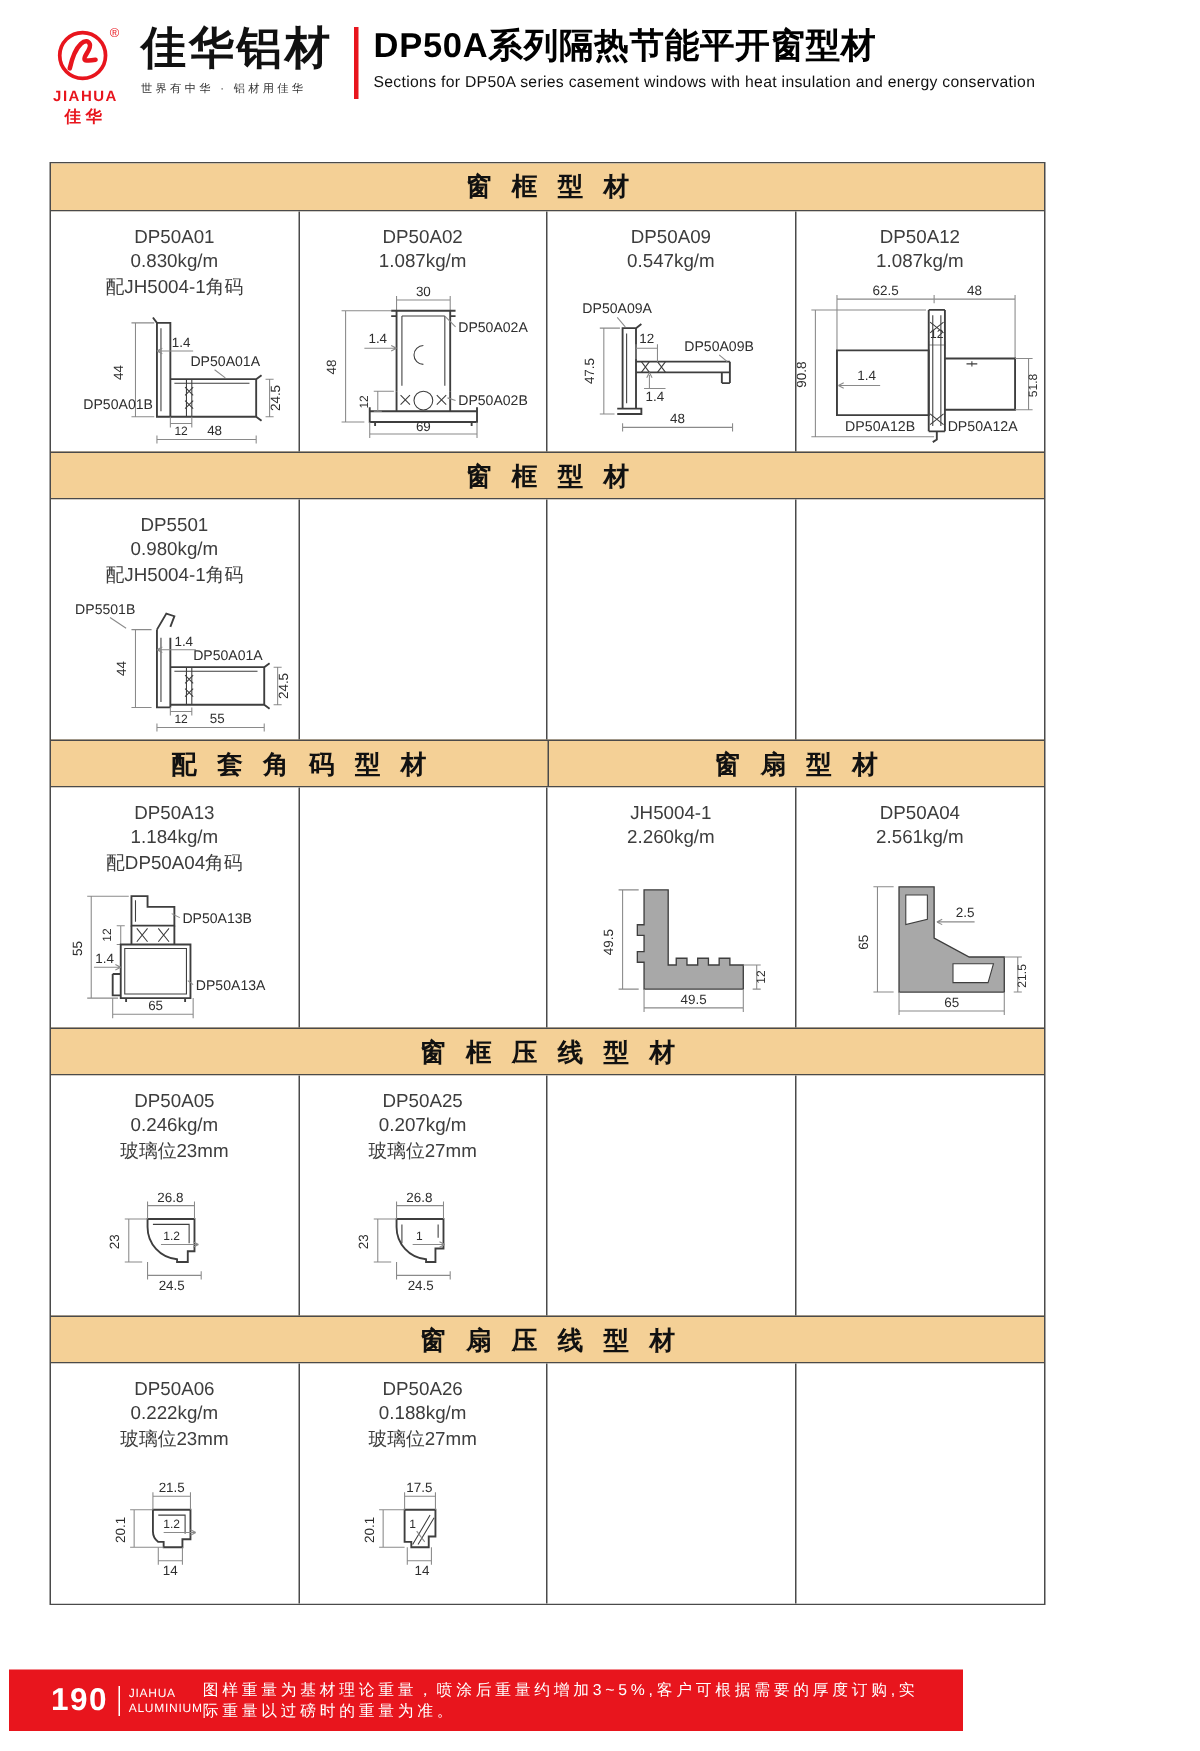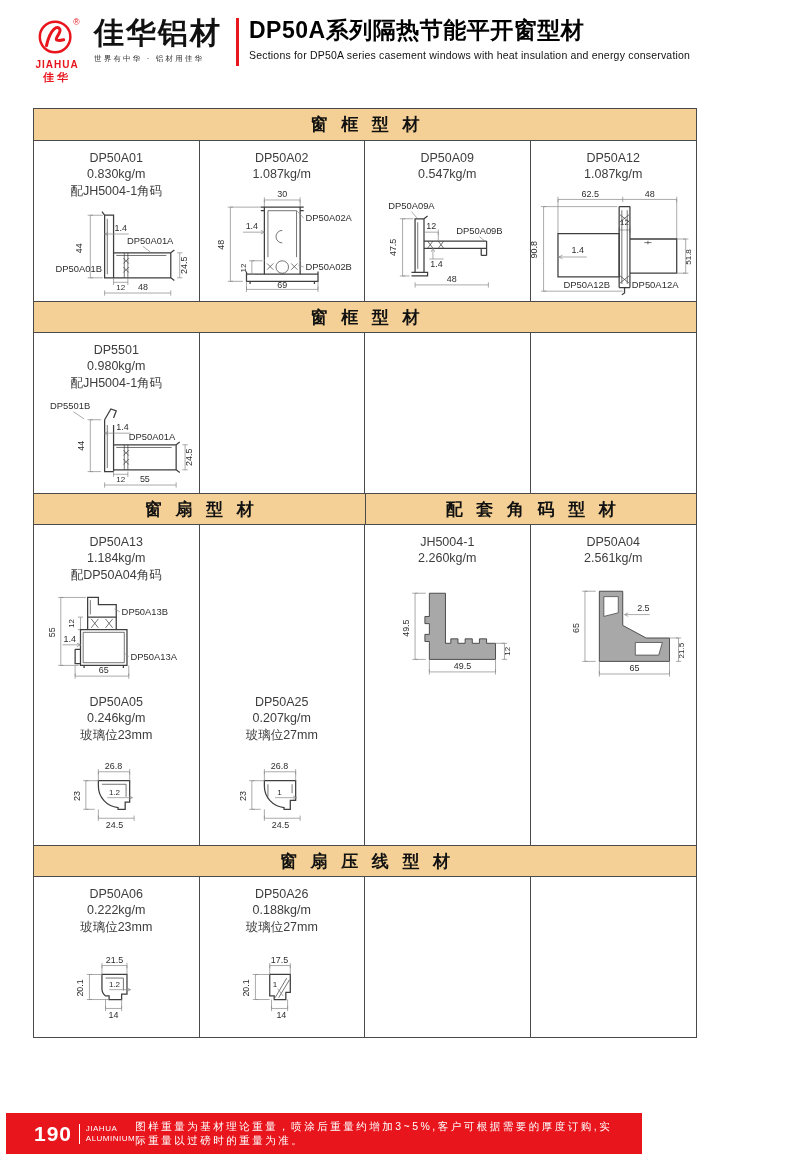--- a/index.html
+++ b/index.html
@@ -252,24 +252,24 @@
       <div class="cell"></div>
       <div class="cell"></div>
       <div class="cell"></div>
 
     </div>
   </div>
 
   <div class="section">
     <div class="sec-header split">
       <div class="half">
+        <span class="sec-title">配套角码型材</span>
+      </div>
+      <div class="half">
         <span class="sec-title">窗扇型材</span>
-      </div>
-      <div class="half">
-        <span class="sec-title">配套角码型材</span>
       </div>
     </div>
     <div class="sec-row">
 
       <div class="cell">
         <div class="cell-title">
           <span>DP50A13</span>
           <span>1.184kg/m</span>
           <span>配DP50A04角码</span>
         </div>
@@ -337,20 +337,23 @@
             <path class="dl" d="M164 66 V92 M161 66 h6 M161 92 h6 M154 66 h10"></path>
             <text class="dt dts" transform="rotate(-90 170 80)" x="170" y="80" text-anchor="middle">21.5</text>
           </svg>
         </div>
       </div>
 
     </div>
   </div>
 
   <div class="section">
+    <div class="sec-header">
+      <span class="sec-title">窗框压线型材</span>
+    </div>
     <div class="sec-row">
 
       <div class="cell">
         <div class="cell-title">
           <span>DP50A05</span>
           <span>0.246kg/m</span>
           <span>玻璃位23mm</span>
         </div>
         <div class="diagram">
           <svg width="183" height="100" viewBox="0 0 184 100">

